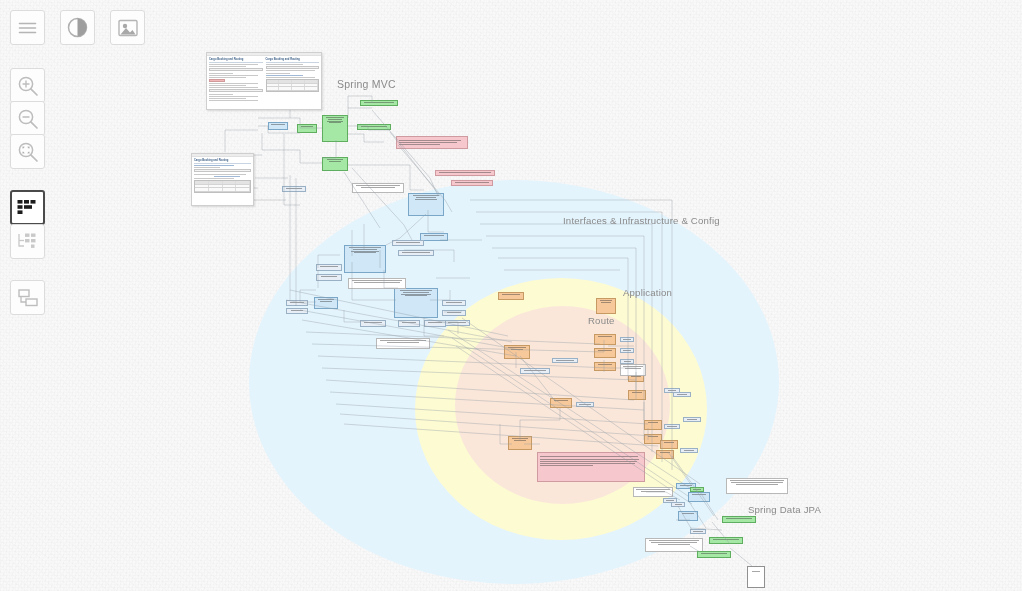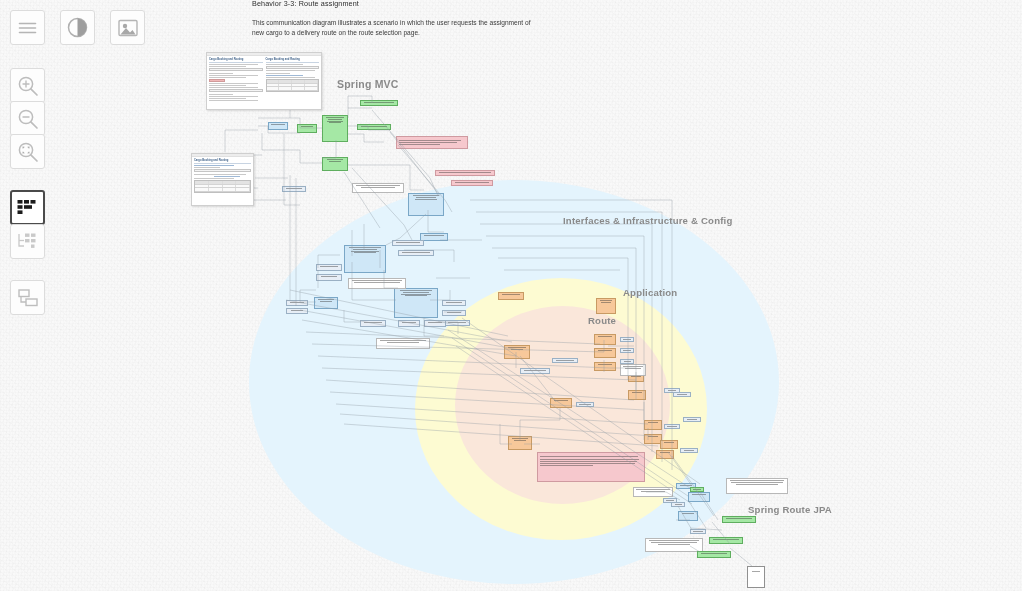--- a/index.html
+++ b/index.html
@@ -61,21 +61,21 @@
   }
 
   
   .layer { position: absolute; border-radius: 50%; }
   #layer-infra { left: 249px; top: 180px; width: 530px; height: 404px; background: #e4f4fd; }
   #layer-app   { left: 415px; top: 278px; width: 292px; height: 262px; background: #fdfbd2; }
   #layer-domain{ left: 455px; top: 306px; width: 215px; height: 198px; background: #fae7da; }
 
   .layer-label {
     position: absolute;
-    font-size: 9.6px; font-weight: bold; color: #8a8a8a;
+    font-size: 9.6px; font-weight: normal; color: #8a8a8a;
     letter-spacing: .02em; white-space: nowrap;
     z-index: 30;
   }
   #lbl-springmvc { left: 337px; top: 78px; font-size: 10.5px; }
   #lbl-infra     { left: 563px; top: 215px; }
   #lbl-app       { left: 623px; top: 287px; }
   #lbl-domain    { left: 588px; top: 315px; }
   #lbl-jpa       { left: 748px; top: 504px; }
 
   
@@ -586,26 +586,22 @@
       <span class="txtline" style="width:74%"></span>
     </div>
   <div class="node n-green" style="left:690px;top:487px;width:14px;height:5px;">
       <span class="txtline" style="width:76%"></span>
     </div>
 
   <div class="layer-label" id="lbl-springmvc">Spring MVC</div>
   <div class="layer-label" id="lbl-infra">Interfaces &amp; Infrastructure &amp; Config</div>
   <div class="layer-label" id="lbl-app">Application</div>
   <div class="layer-label" id="lbl-domain">Route</div>
-  <div class="layer-label" id="lbl-jpa">Spring Route JPA</div>
-
-  <div id="doc-header">
-    <p id="doc-title">Behavior 3-3: Route assignment</p>
-    <p id="doc-desc">This communication diagram illustrates a scenario in which the user requests the assignment of new cargo to a delivery route on the route selection page.</p>
-  </div>
+  <div class="layer-label" id="lbl-jpa">Spring Data JPA</div>
+
 
 </div>
 
 <div id="toolbar">
 
   <div class="tb" style="left:10px; top:10px;">
     <span>
       <svg width="19" height="14" viewBox="0 0 19 14">
         <g stroke="#b5b5b5" stroke-width="1.6" stroke-linecap="round">
           <line x1="1.5" y1="2.5" x2="17.5" y2="2.5"></line>

